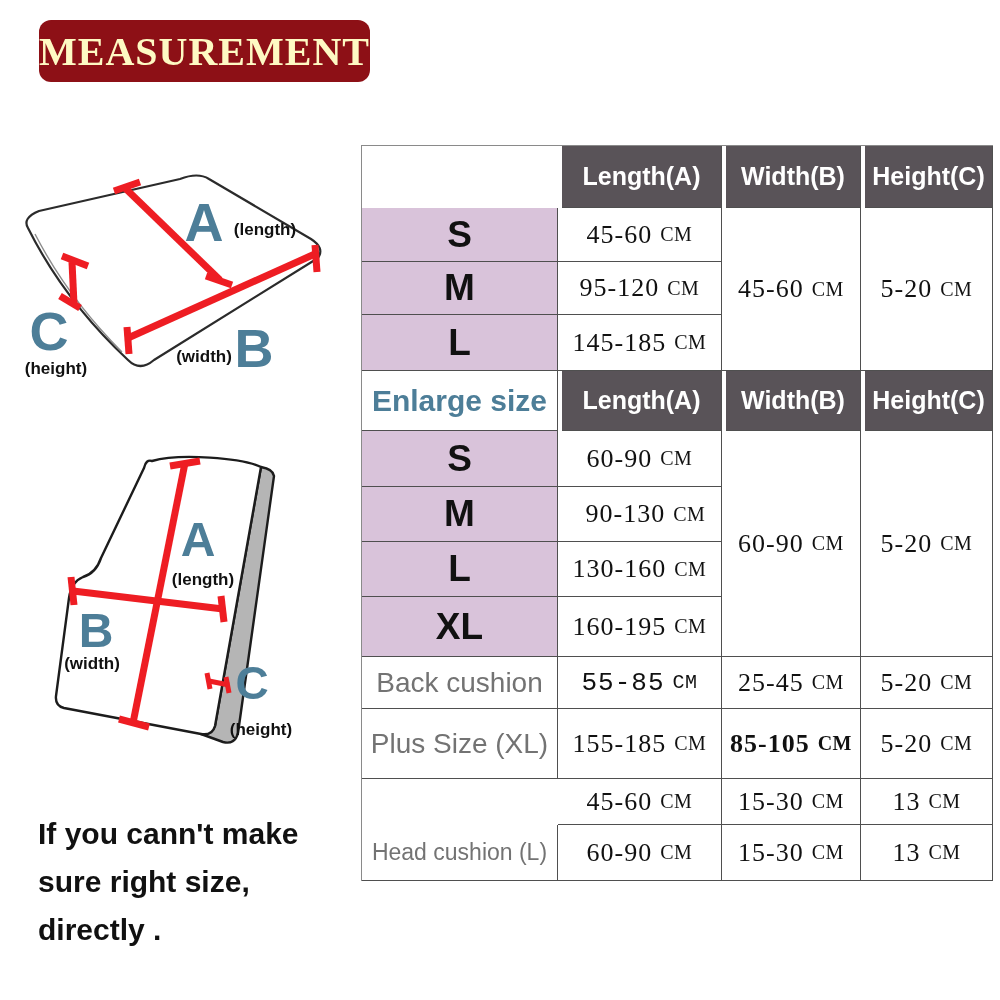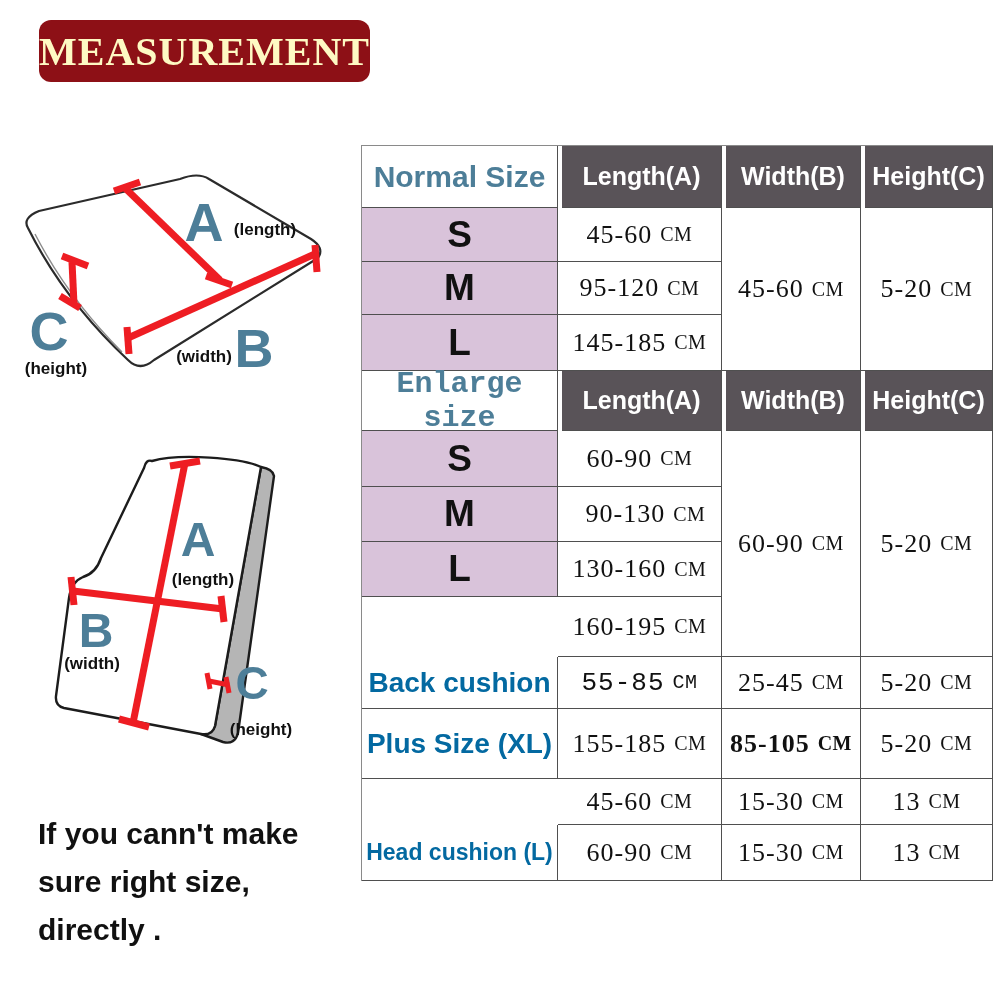--- a/index.html
+++ b/index.html
@@ -40,21 +40,21 @@
   .cell{
     display:flex;align-items:center;justify-content:center;
     border-right:1px solid #4f4f4f;border-bottom:1px solid #4f4f4f;
     box-sizing:border-box;background:#ffffff;text-align:center;
   }
   .hd{
     background:#595358;color:#ffffff;font-weight:bold;font-size:25px;
     margin-left:4px;letter-spacing:0px;
   }
   .ttl{color:#4d7e98;font-weight:bold;font-size:30px;}
-  .lbl{color:#0369a1;font-weight:bold;font-size:28px;}
+  .lbl{color:#737373;font-weight:normal;font-size:28px;}
   .lbl.sm{font-size:23px;}
   .size{background:#d9c3da;color:#111111;font-weight:bold;font-size:37px;}
   .val{
     font-family:"Liberation Serif",serif;color:#111111;
     font-size:26px;letter-spacing:1px;white-space:nowrap;
   }
   .val .unit{font-size:20px;margin-left:8px;letter-spacing:0.5px;}
 </style>
 </head>
 <body>
@@ -126,21 +126,20 @@
 </div>
 
 <div class="note">
   <div>If you cann't make</div>
   <div>sure right size,</div>
   <div>directly .</div>
 </div>
 
 <div class="tbl">
 
-  <div class="cell ttl" style="grid-column:1;grid-row:1;">Normal Size</div>
   <div class="cell hd" style="grid-column:2;grid-row:1;">Length(A)</div>
   <div class="cell hd" style="grid-column:3;grid-row:1;">Width(B)</div>
   <div class="cell hd" style="grid-column:4;grid-row:1;">Height(C)</div>
 
   <div class="cell size" style="grid-column:1;grid-row:2;">S</div>
   <div class="cell val" style="grid-column:2;grid-row:2;">
       <span>45-60</span>
       <span class="unit">CM</span>
     </div>
   <div class="cell val" style="grid-column:3;grid-row:2/5;">
@@ -157,21 +156,21 @@
       <span>95-120</span>
       <span class="unit">CM</span>
     </div>
 
   <div class="cell size" style="grid-column:1;grid-row:4;">L</div>
   <div class="cell val" style="grid-column:2;grid-row:4;">
       <span>145-185</span>
       <span class="unit">CM</span>
     </div>
 
-  <div class="cell ttl" style="grid-column:1;grid-row:5;font-family:Liberation Mono, monospace;">Enlarge size</div>
+  <div class="cell ttl" style="grid-column:1;grid-row:5;">Enlarge size</div>
   <div class="cell hd" style="grid-column:2;grid-row:5;">Length(A)</div>
   <div class="cell hd" style="grid-column:3;grid-row:5;">Width(B)</div>
   <div class="cell hd" style="grid-column:4;grid-row:5;">Height(C)</div>
 
   <div class="cell size" style="grid-column:1;grid-row:6;">S</div>
   <div class="cell val" style="grid-column:2;grid-row:6;">
       <span>60-90</span>
       <span class="unit">CM</span>
     </div>
   <div class="cell val" style="grid-column:3;grid-row:6/10;">
@@ -188,20 +187,21 @@
       <span>90-130</span>
       <span class="unit">CM</span>
     </div>
 
   <div class="cell size" style="grid-column:1;grid-row:8;">L</div>
   <div class="cell val" style="grid-column:2;grid-row:8;">
       <span>130-160</span>
       <span class="unit">CM</span>
     </div>
 
+  <div class="cell size" style="grid-column:1;grid-row:9;">XL</div>
   <div class="cell val" style="grid-column:2;grid-row:9;">
       <span>160-195</span>
       <span class="unit">CM</span>
     </div>
 
   <div class="cell lbl" style="grid-column:1;grid-row:10;">Back cushion</div>
   <div class="cell val" style="grid-column:2;grid-row:10;font-family:Liberation Mono, monospace;">
       <span>55-85</span>
       <span class="unit">CM</span>
     </div>

